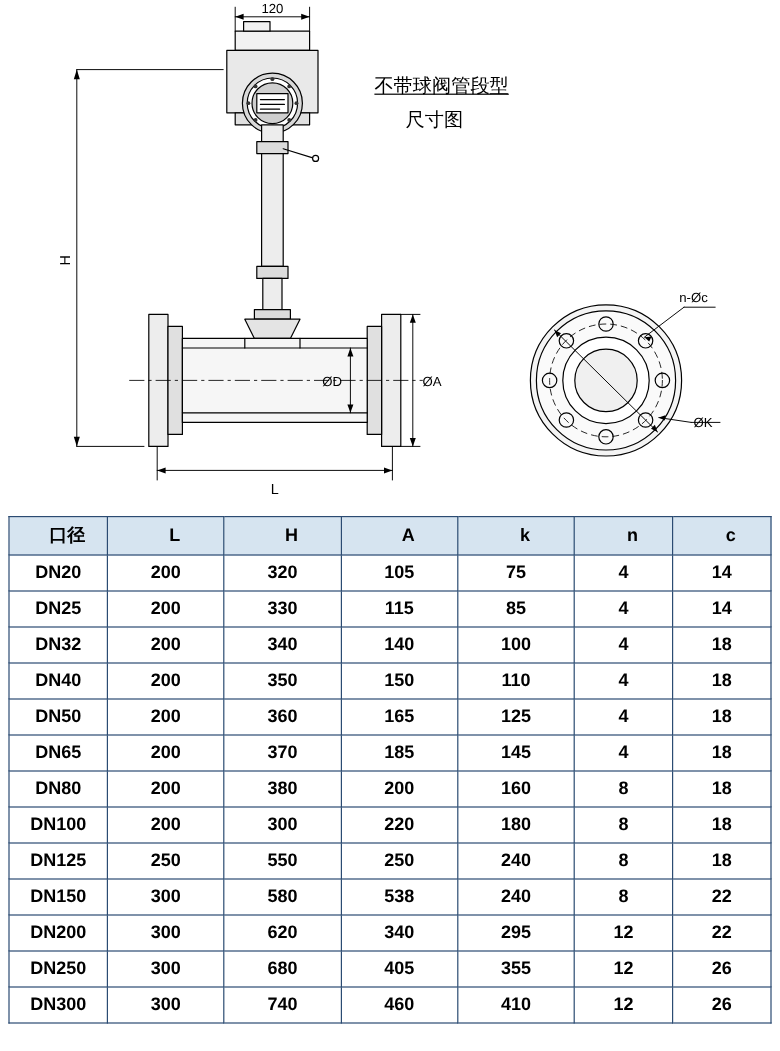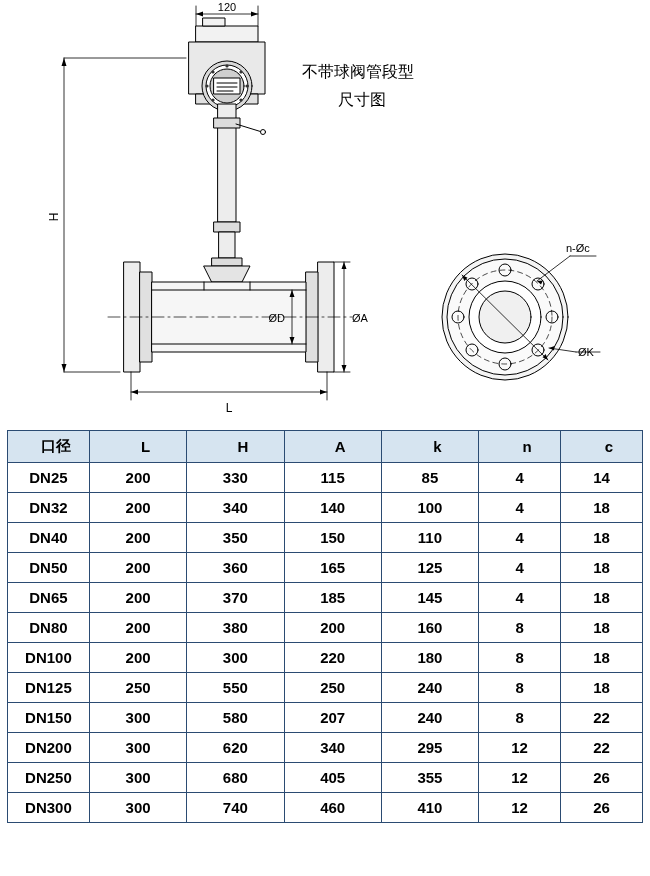--- a/index.html
+++ b/index.html
@@ -29,21 +29,21 @@
   #drawing svg {
     display: block;
   }
   .caption {
     position: absolute;
     font-family: "Liberation Sans", sans-serif;
     font-size: 16px;
     color: #000;
     white-space: nowrap;
   }
-  #caption-line1 { left: 302px; top: 62px; }
+  #caption-line1 { left: 312px; top: 62px; text-decoration: underline; }
   #caption-line2 { left: 338px; top: 90px; }
 
   
   #spec-table {
     border-collapse: collapse;
     width: 636px;
     margin: 0 7px;
     table-layout: fixed;
   }
   #spec-table th, #spec-table td {
@@ -241,20 +241,29 @@
         <th>L</th>
         <th>H</th>
         <th>A</th>
         <th>k</th>
         <th>n</th>
         <th>c</th>
       </tr>
     </thead>
     <tbody id="table-body">
         <tr>
+          <td>DN20</td>
+          <td>200</td>
+          <td>320</td>
+          <td>105</td>
+          <td>75</td>
+          <td>4</td>
+          <td>14</td>
+        </tr>
+        <tr>
           <td>DN25</td>
           <td>200</td>
           <td>330</td>
           <td>115</td>
           <td>85</td>
           <td>4</td>
           <td>14</td>
         </tr>
         <tr>
           <td>DN32</td>
@@ -316,21 +325,21 @@
           <td>550</td>
           <td>250</td>
           <td>240</td>
           <td>8</td>
           <td>18</td>
         </tr>
         <tr>
           <td>DN150</td>
           <td>300</td>
           <td>580</td>
-          <td>207</td>
+          <td>538</td>
           <td>240</td>
           <td>8</td>
           <td>22</td>
         </tr>
         <tr>
           <td>DN200</td>
           <td>300</td>
           <td>620</td>
           <td>340</td>
           <td>295</td>

